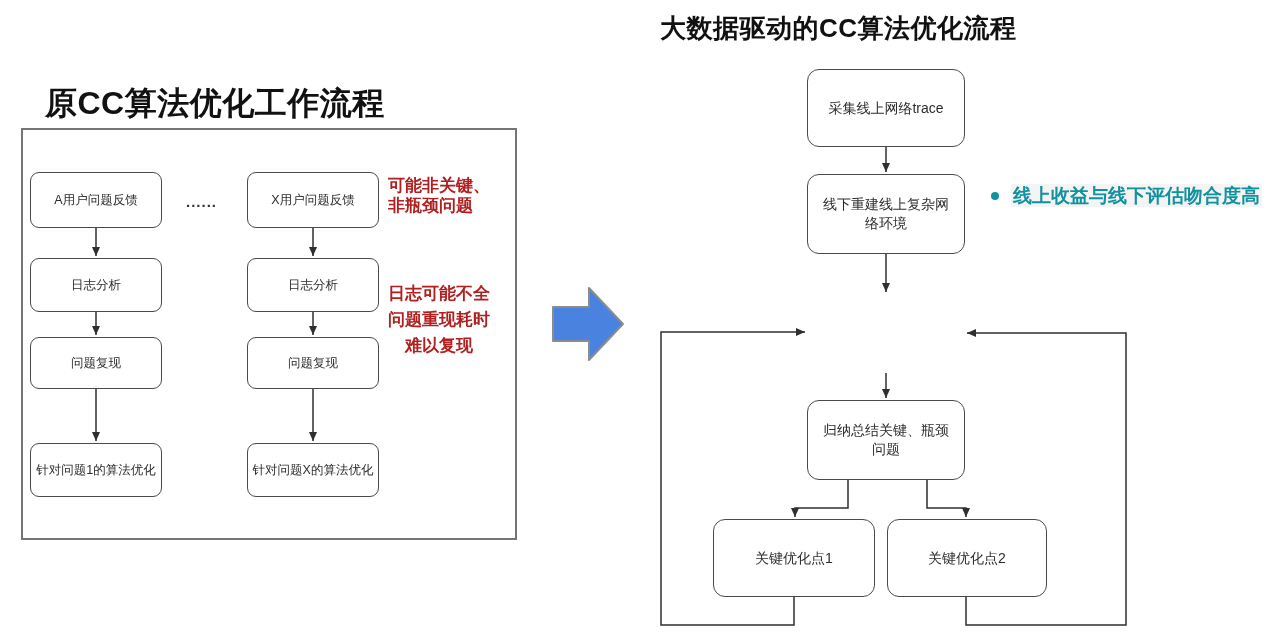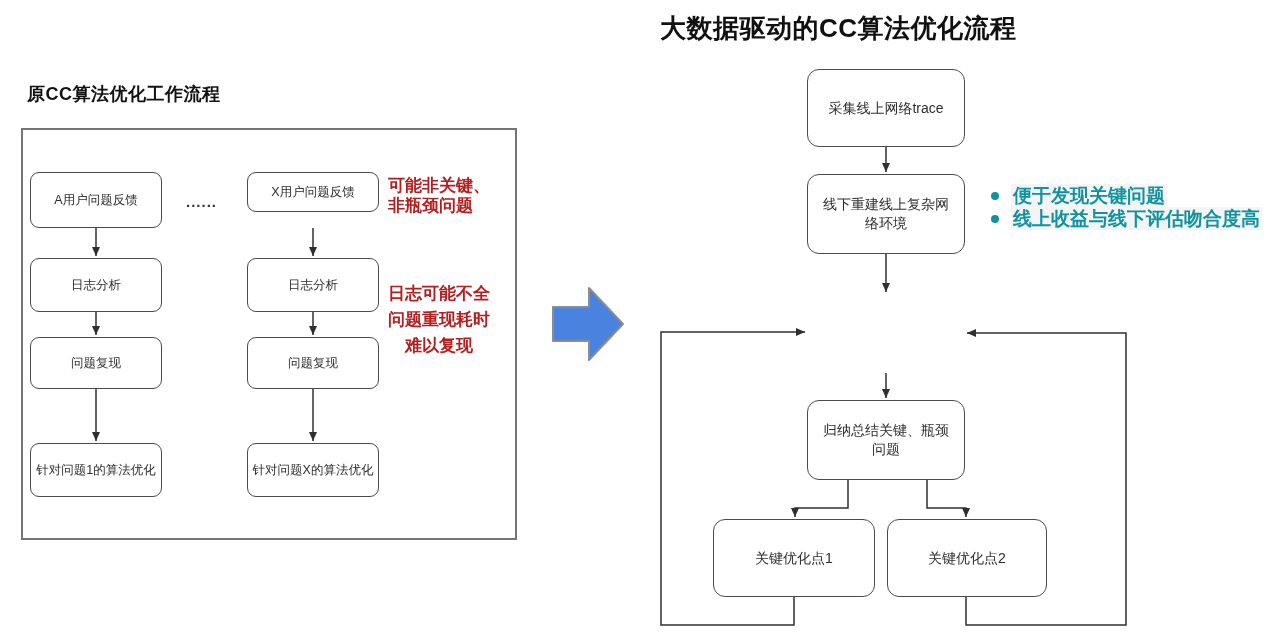--- a/index.html
+++ b/index.html
@@ -39,55 +39,51 @@
     font-weight:bold;color:#10929f;font-size:19px;line-height:23px;white-space:nowrap;
     background:rgba(0,0,0,0.045);padding:0 2px;
   }
   svg{position:absolute;left:0;top:0;pointer-events:none;}
 </style>
 </head>
 <body>
 
 <div id="canvas">
 
-  <div class="flow-title" style="left:27px;top:82px;width:500px;font-size:18px;">原CC算法优化工作流程</div>
+  <div class="flow-title" style="left:45px;top:82px;width:500px;font-size:32px;">原CC算法优化工作流程</div>
 
   <div class="container-box" style="left:21px;top:128px;width:496px;height:412px;"></div>
 
   <div class="node lnode" style="left:30px;top:172px;width:132px;height:56px;">A用户问题反馈</div>
   <div class="node lnode" style="left:30px;top:258px;width:132px;height:54px;">日志分析</div>
   <div class="node lnode" style="left:30px;top:337px;width:132px;height:52px;">问题复现</div>
   <div class="node lnode" style="left:30px;top:443px;width:132px;height:54px;">针对问题1的算法优化</div>
 
   <div class="ellipsis" style="left:186px;top:193px;">......</div>
 
-  <div class="node lnode" style="left:247px;top:172px;width:132px;height:40px;">X用户问题反馈</div>
+  <div class="node lnode" style="left:247px;top:172px;width:132px;height:56px;">X用户问题反馈</div>
   <div class="node lnode" style="left:247px;top:258px;width:132px;height:54px;">日志分析</div>
   <div class="node lnode" style="left:247px;top:337px;width:132px;height:52px;">问题复现</div>
   <div class="node lnode" style="left:247px;top:443px;width:132px;height:54px;">针对问题X的算法优化</div>
 
   <div class="annotation" style="left:388px;top:176px;line-height:20px;">可能非关键、
 非瓶颈问题</div>
   <div class="annotation" style="left:388px;top:281px;line-height:26px;text-align:center;">日志可能不全
 问题重现耗时
 难以复现</div>
 
   <div class="flow-title" style="left:660px;top:11px;width:454px;font-size:26px;">大数据驱动的CC算法优化流程</div>
 
   <div class="node rnode" style="left:807px;top:69px;width:158px;height:78px;">采集线上网络trace</div>
   <div class="node rnode" style="left:807px;top:174px;width:158px;height:80px;">线下重建线上复杂网络环境</div>
   <div class="node rnode" style="left:807px;top:400px;width:158px;height:80px;">归纳总结关键、瓶颈问题</div>
   <div class="node rnode" style="left:713px;top:519px;width:162px;height:78px;">关键优化点1</div>
   <div class="node rnode" style="left:887px;top:519px;width:160px;height:78px;">关键优化点2</div>
 
   <div class="bullets" style="left:991px;top:184px;">
-    <div class="bullet-row">
-      <span class="bullet-dot"></span>
-      <span class="bullet-text">便于发现关键问题</span>
-    </div>
     <div class="bullet-row">
       <span class="bullet-dot"></span>
       <span class="bullet-text">线上收益与线下评估吻合度高</span>
     </div>
   </div>
 
   <svg width="1266" height="637" viewBox="0 0 1266 637">
     <defs>
       <marker id="ah" markerUnits="userSpaceOnUse" markerWidth="10" markerHeight="9" refX="9" refY="4" orient="auto">
         <path d="M0,0 L9,4 L0,8 Z" fill="#2f2f2f"></path>

